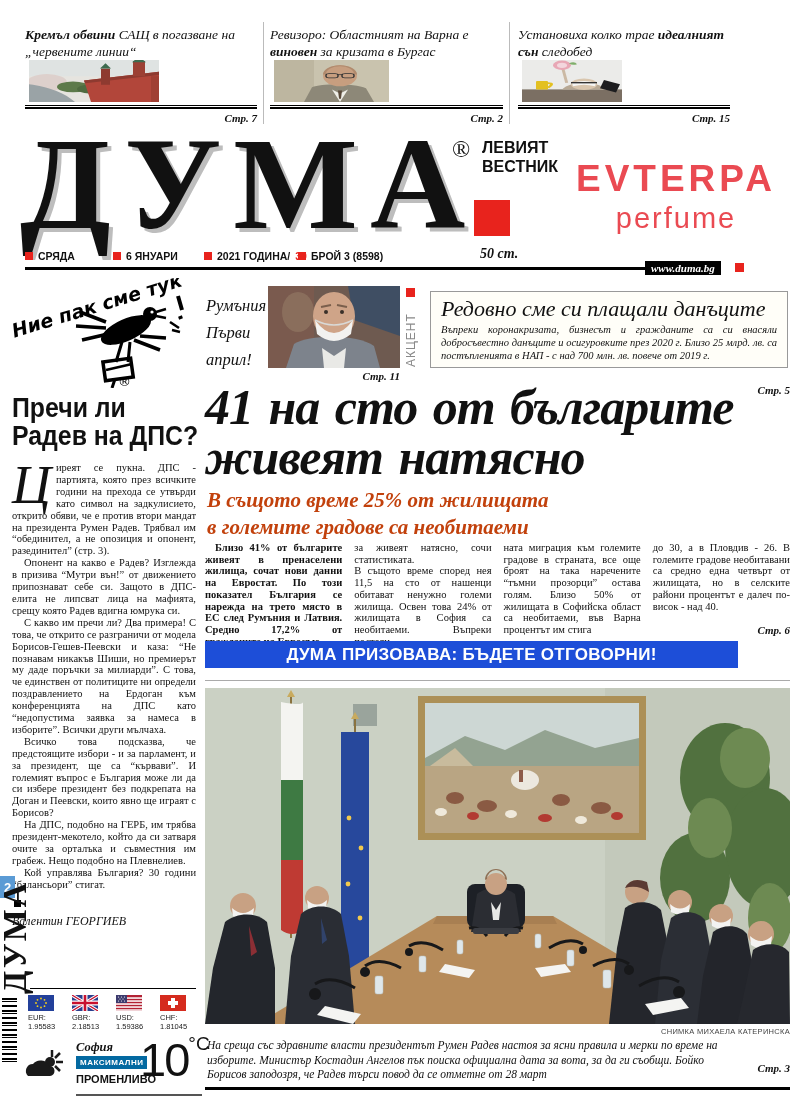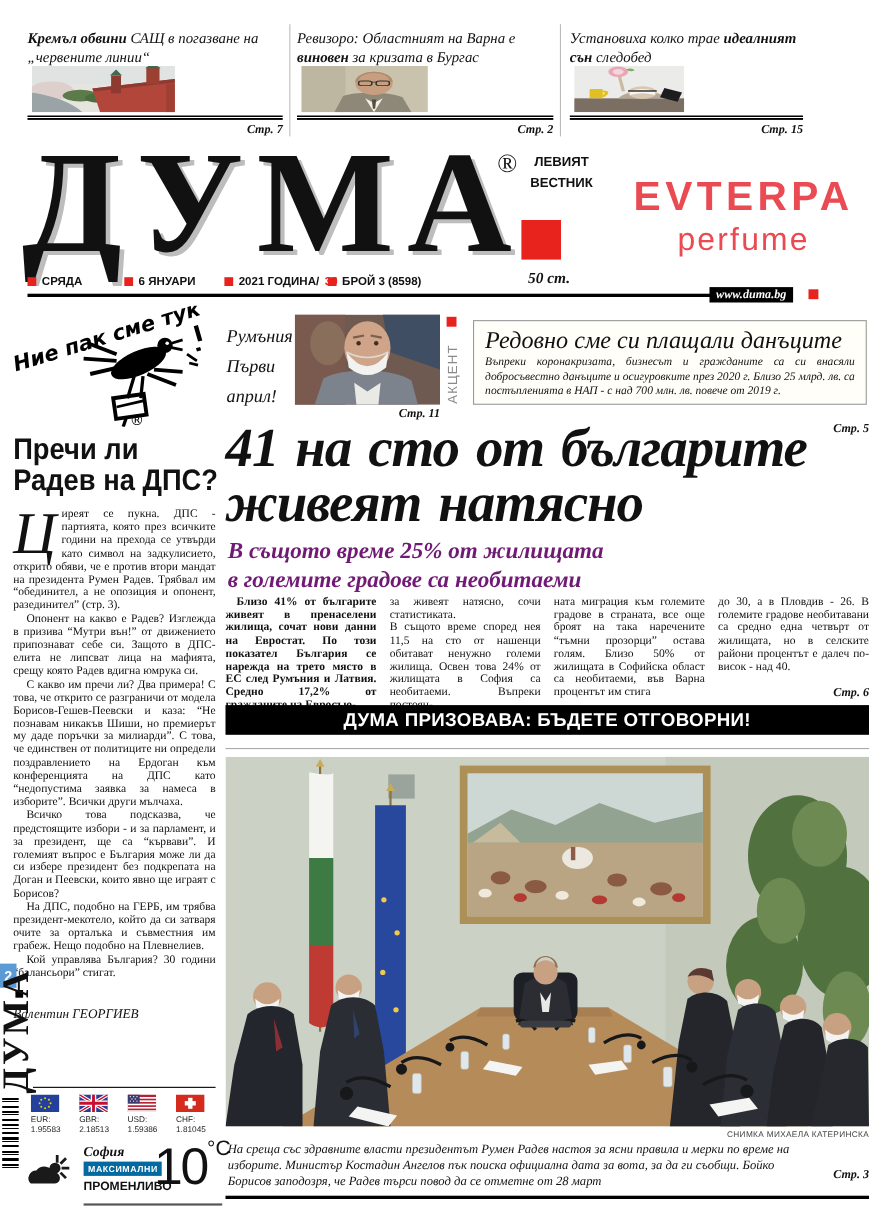--- a/index.html
+++ b/index.html
@@ -20,21 +20,21 @@
   .t2 .t-img{width:115px;}
   .t3 .t-img{width:100px;}
   .t-rule{height:4px;margin-top:3px;background:linear-gradient(#000 0 1.5px,#fff 1.5px 2.5px,#000 2.5px 4px);}
   .t-page{text-align:right;font-style:italic;font-weight:bold;font-size:11px;padding-top:3px;}
 
   
   .m-title{position:absolute;left:20px;top:118px;font-weight:bold;font-size:132px;line-height:132px;
            letter-spacing:12px;text-shadow:4px 4px 0 #bdbdbd;}
   .m-reg{position:absolute;left:452px;top:136px;font-size:24px;}
   .m-tagline{position:absolute;left:482px;top:138px;font-family:"Liberation Sans",sans-serif;
-             font-weight:bold;font-size:12px;line-height:19px;text-align:center;}
+             font-weight:bold;font-size:16px;line-height:19px;}
   .m-redsq{position:absolute;left:474px;top:200px;width:36px;height:36px;background:#e8231d;}
   .evterpa{position:absolute;left:562px;top:158px;width:228px;text-align:center;color:#ea4a52;
            font-family:"Liberation Sans",sans-serif;}
   .ev-brand{font-size:37px;font-weight:bold;letter-spacing:4px;}
   .ev-prod{font-size:29px;letter-spacing:2px;margin-top:2px;}
   .dl{position:absolute;top:250px;font-family:"Liberation Sans",sans-serif;font-weight:bold;
       font-size:10.5px;display:flex;align-items:center;gap:5px;}
   .dl::before{content:"";width:8px;height:8px;background:#e8231d;display:inline-block;}
   .dl .red{color:#e8231d;}
   .dl1{left:25px;} .dl2{left:113px;} .dl3{left:204px;} .dl4{left:298px;}
@@ -95,28 +95,28 @@
             display:flex;align-items:center;justify-content:center;}
   .edge-duma{position:absolute;left:-4px;top:898px;height:96px;writing-mode:vertical-rl;transform:rotate(180deg);
              font-weight:bold;font-size:34px;letter-spacing:2px;}
   .barcode{position:absolute;left:2px;top:998px;width:15px;height:66px;
            background:repeating-linear-gradient(to bottom,#000 0 2px,#fff 2px 3px,#000 3px 4px,#fff 4px 7px,#000 7px 9px,#fff 9px 12px);}
 
   
   .headline{position:absolute;left:205px;top:382px;width:588px;font-weight:bold;font-style:italic;
             font-size:50px;line-height:50px;letter-spacing:-1px;word-spacing:4px;}
   .subhead{position:absolute;left:207px;top:487px;font-weight:bold;font-style:italic;font-size:21px;
-           line-height:27px;color:#701a75;}
+           line-height:27px;color:#c2410c;}
   .body-cols{position:absolute;left:205px;top:542px;width:585px;display:flex;gap:12px;}
   .bcol{flex:1;font-size:10.5px;line-height:11.7px;text-align:justify;}
   .bcol.first{text-indent:10px;font-weight:bold;}
   .bcol.pre{white-space:pre-line;}
   .lead-page{position:absolute;left:690px;top:612px;width:100px;text-align:right;
              font-style:italic;font-weight:bold;font-size:11px;margin-top:12px;}
-  .banner{position:absolute;left:205px;top:641px;width:585px;height:27px;background:#000000;color:#fff;
+  .banner{position:absolute;left:205px;top:641px;width:533px;height:27px;background:#1d4ed8;color:#fff;
           font-family:"Liberation Sans",sans-serif;font-weight:bold;font-size:17px;
           display:flex;align-items:center;justify-content:center;letter-spacing:.3px;}
   .photo-rule{position:absolute;left:205px;top:680px;width:585px;height:1px;background:#aaa;}
   .main-photo{position:absolute;left:205px;top:688px;width:585px;height:336px;}
   .credit{position:absolute;left:490px;top:1027px;width:300px;text-align:right;
           font-family:"Liberation Sans",sans-serif;font-size:7.5px;color:#444;letter-spacing:.3px;}
   .caption{position:absolute;left:207px;top:1038px;width:528px;font-style:italic;font-size:11.5px;line-height:14.5px;}
   .caption-page{position:absolute;left:690px;top:1062px;width:100px;text-align:right;
                 font-style:italic;font-weight:bold;font-size:11px;}
   .bottom-rule{position:absolute;left:205px;top:1087px;width:585px;height:3px;background:#000;}

